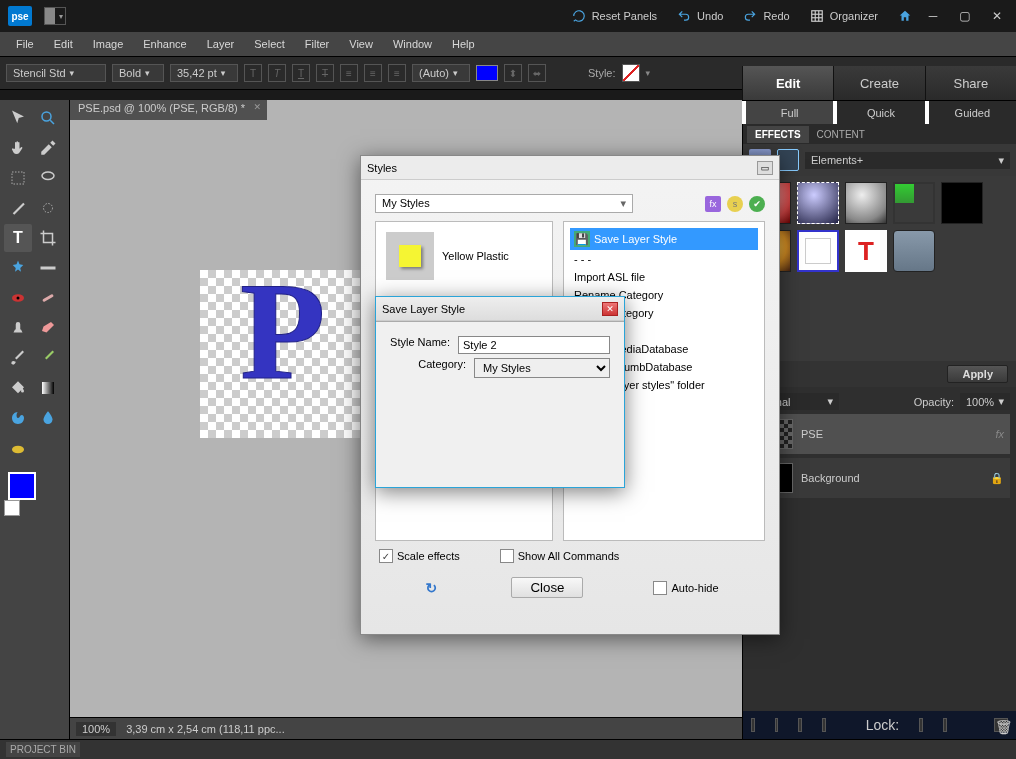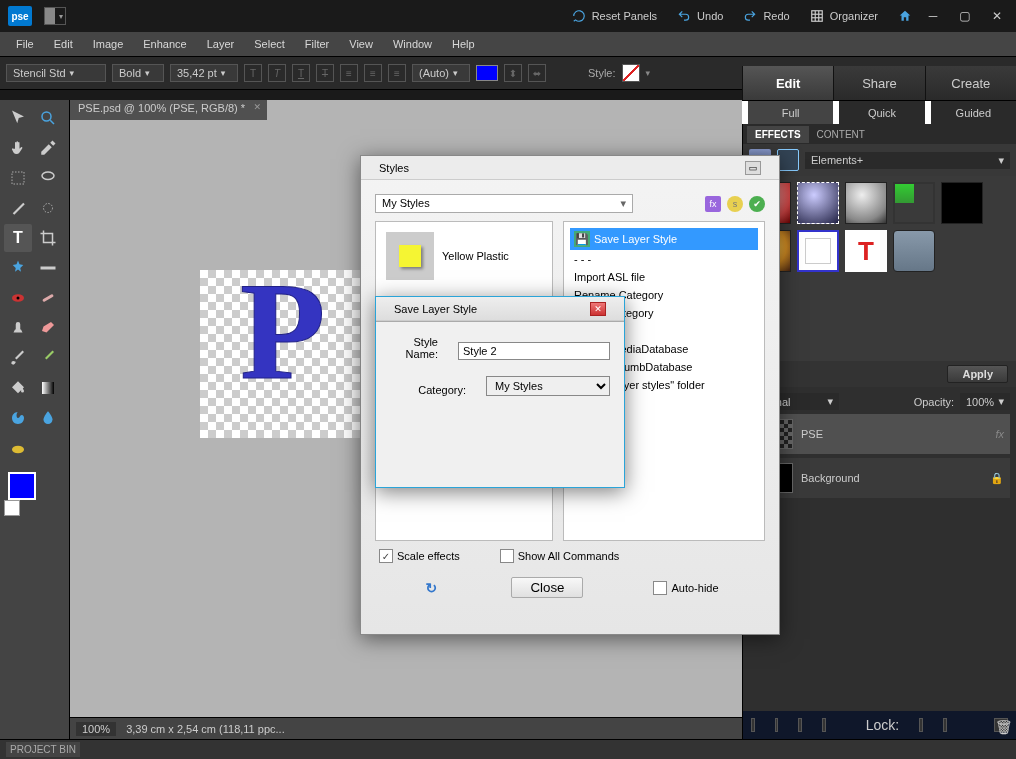--- a/index.html
+++ b/index.html
@@ -23,21 +23,21 @@
 .opt-icon { width: 18px; height: 18px; border: 1px solid #555; display: flex; align-items: center; justify-content: center; color: #666; font-size: 10px; }
 .color-sw { width: 22px; height: 16px; background: #0000ff; border: 1px solid #888; }
 
 
 .right-tabs { position: absolute; right: 0; top: 66px; width: 274px; height: 34px; display: flex; background: #2a2a2a; }
 .right-tab { flex: 1; display: flex; align-items: center; justify-content: center; color: #ccc; font-size: 13px; background: linear-gradient(#3a3a3a,#2a2a2a); border-left: 1px solid #111; cursor: pointer; }
 .right-tab.active { background: linear-gradient(#555,#3a3a3a); color: #fff; font-weight: bold; }
 
 
 .sub-tabs { position: absolute; right: 0; top: 100px; width: 274px; height: 24px; display: flex; background: #2a2a2a; border-top: 1px solid #000; }
-.sub-tab { flex: 1; display: flex; align-items: center; justify-content: center; color: #ccc; font-size: 11px; cursor: pointer; border-left: 6px solid #ffffff; }
+.sub-tab { flex: 1; display: flex; align-items: center; justify-content: center; color: #ccc; font-size: 11px; cursor: pointer; border-left: 4px solid #ffffff; }
 .sub-tab.active { background: #444; }
 
 
 .main { position: absolute; top: 100px; left: 0; right: 274px; bottom: 20px; display: flex; }
 .toolbox { width: 70px; background: #444; padding: 4px; display: flex; flex-wrap: wrap; gap: 2px; align-content: flex-start; border-right: 1px solid #000; }
 .tool { width: 28px; height: 28px; display: flex; align-items: center; justify-content: center; color: #999; cursor: pointer; border-radius: 2px; }
 .tool svg { width: 18px; height: 18px; }
 .color-picker { width: 60px; height: 50px; position: relative; margin-top: 8px; }
 .cp-fg { width: 28px; height: 28px; background: #0000ff; border: 2px solid #fff; position: absolute; top: 0; left: 4px; }
 .cp-bg { width: 16px; height: 16px; background: #fff; border: 1px solid #999; position: absolute; top: 28px; left: 0; }
@@ -83,21 +83,21 @@
 .layer-thumb { width: 38px; height: 30px; background: #222; border: 1px solid #666;
   background-image: linear-gradient(45deg,#666 25%,transparent 25%,transparent 75%,#666 75%),linear-gradient(45deg,#666 25%,transparent 25%,transparent 75%,#666 75%);
   background-size: 8px 8px; background-position: 0 0,4px 4px; }
 .layer-thumb.t { display:flex; align-items:center; justify-content:center; color:#aaa; font-size:16px; }
 .layer-footer { height: 28px; background: #0f172a; display: flex; align-items: center; padding: 0 8px; gap: 20px; font-size: 14px; color: #ccc; }
 .layer-footer .sp { flex: 1; }
 
 
 .dialog { position: absolute; background: linear-gradient(#f4f4f4,#e6e6e6); border: 1px solid #888; box-shadow: 0 4px 20px rgba(0,0,0,0.5); font-size: 11px; }
 .dlg-styles { top: 155px; left: 360px; width: 420px; height: 480px; }
-.dlg-title { height: 24px; display: flex; align-items: center; padding: 0 18px; background: #ececec; border-bottom: 1px solid #ccc; }
+.dlg-title { height: 24px; display: flex; align-items: center; padding: 0 6px; background: #ececec; border-bottom: 1px solid #ccc; }
 .dlg-close { margin-left: auto; width: 16px; height: 14px; border: 1px solid #999; background: #ddd; font-size: 9px; display: flex; align-items: center; justify-content: center; cursor: pointer; }
 .styles-body { padding: 14px; }
 .styles-top { display: flex; align-items: center; gap: 6px; margin-bottom: 8px; }
 .styles-dd { flex: 1; background: #fff; border: 1px solid #aaa; padding: 2px 6px; display: flex; }
 .styles-dd::after { content: "▾"; margin-left: auto; color: #666; }
 .badge { width: 16px; height: 16px; border-radius: 2px; display: flex; align-items: center; justify-content: center; font-size: 9px; color: #fff; }
 .badge.fx { background: #9966dd; }
 .badge.s { background: #e8d050; color: #777; border-radius: 50%; }
 .badge.ok { background: #4caf50; border-radius: 50%; }
 .styles-panels { display: flex; gap: 10px; }
@@ -116,21 +116,21 @@
 .refresh-ic { width: 20px; height: 16px; display: flex; align-items: center; justify-content: center; color: #3377cc; font-size: 14px; font-weight: bold;}
 .chk { display: flex; align-items: center; gap: 4px; }
 .chk::before { content: ""; width: 12px; height: 12px; border: 1px solid #888; background: #fff; }
 .chk.on::before { content: "✓"; color: #444; font-size: 10px; display: flex; align-items: center; justify-content: center; }
 
 
 .dlg-save { top: 296px; left: 375px; width: 250px; height: 192px; border: 1px solid #2aa4d8; background: #f0f0f0; }
 .dlg-save .dlg-title { background: linear-gradient(#eee,#ddd); }
 .dlg-save .dlg-close { background: linear-gradient(#e77,#c33); color: #fff; border: 1px solid #a22; }
 .save-body { padding: 14px; border-top: 1px solid #aaa; }
-.form-row { display: flex; align-items: flex-end; gap: 20px; margin-bottom: 16px; }
+.form-row { display: flex; align-items: flex-start; gap: 8px; margin-bottom: 4px; }
 .form-row label { width: 76px; text-align: right; }
 .form-row input, .form-row select { flex: 1; padding: 2px 4px; border: 1px solid #888; font-size: 11px; }
 .dlg-buttons { display: flex; justify-content: center; gap: 20px; margin-top: 20px; }
 .dlg-btn { width: 80px; padding: 2px 0; border: 1px solid #888; border-radius: 2px; background: linear-gradient(#f8f8f8,#ddd); font-size: 11px; }
 .dlg-btn.primary { background: linear-gradient(#d0efff,#a0d8ff); border: 1px solid #4aa4e0; }
 
 
 .winbtns { display: flex; gap: 10px; align-items: center; }
 .winbtn { width: 22px; height: 16px; color: #ccc; display:flex; align-items:center; justify-content:center; cursor:pointer; font-size:12px; }
 .panel-opt-icon { width:14px; height:14px; border:1px solid #555; background:#333; }
@@ -240,22 +240,22 @@
   <div style="width:30px"></div>
   <span style="color:#aaa;font-size:11px">Style:</span>
   <div class="opt-icon" style="background:#fff;position:relative">
       <div style="position:absolute;inset:0;background:linear-gradient(135deg,transparent 45%,#d22 45%,#d22 55%,transparent 55%)"></div>
     </div>
   <span style="color:#888;font-size:9px">▾</span>
 </div>
 
 <div class="right-tabs">
   <div class="right-tab active">Edit</div>
+  <div class="right-tab">Create</div>
   <div class="right-tab">Share</div>
-  <div class="right-tab">Create</div>
 </div>
 <div class="sub-tabs">
   <div class="sub-tab active">Full</div>
   <div class="sub-tab">Quick</div>
   <div class="sub-tab">Guided</div>
 </div>
 
 <div class="main">
   <div class="toolbox">
     <div class="tool">

